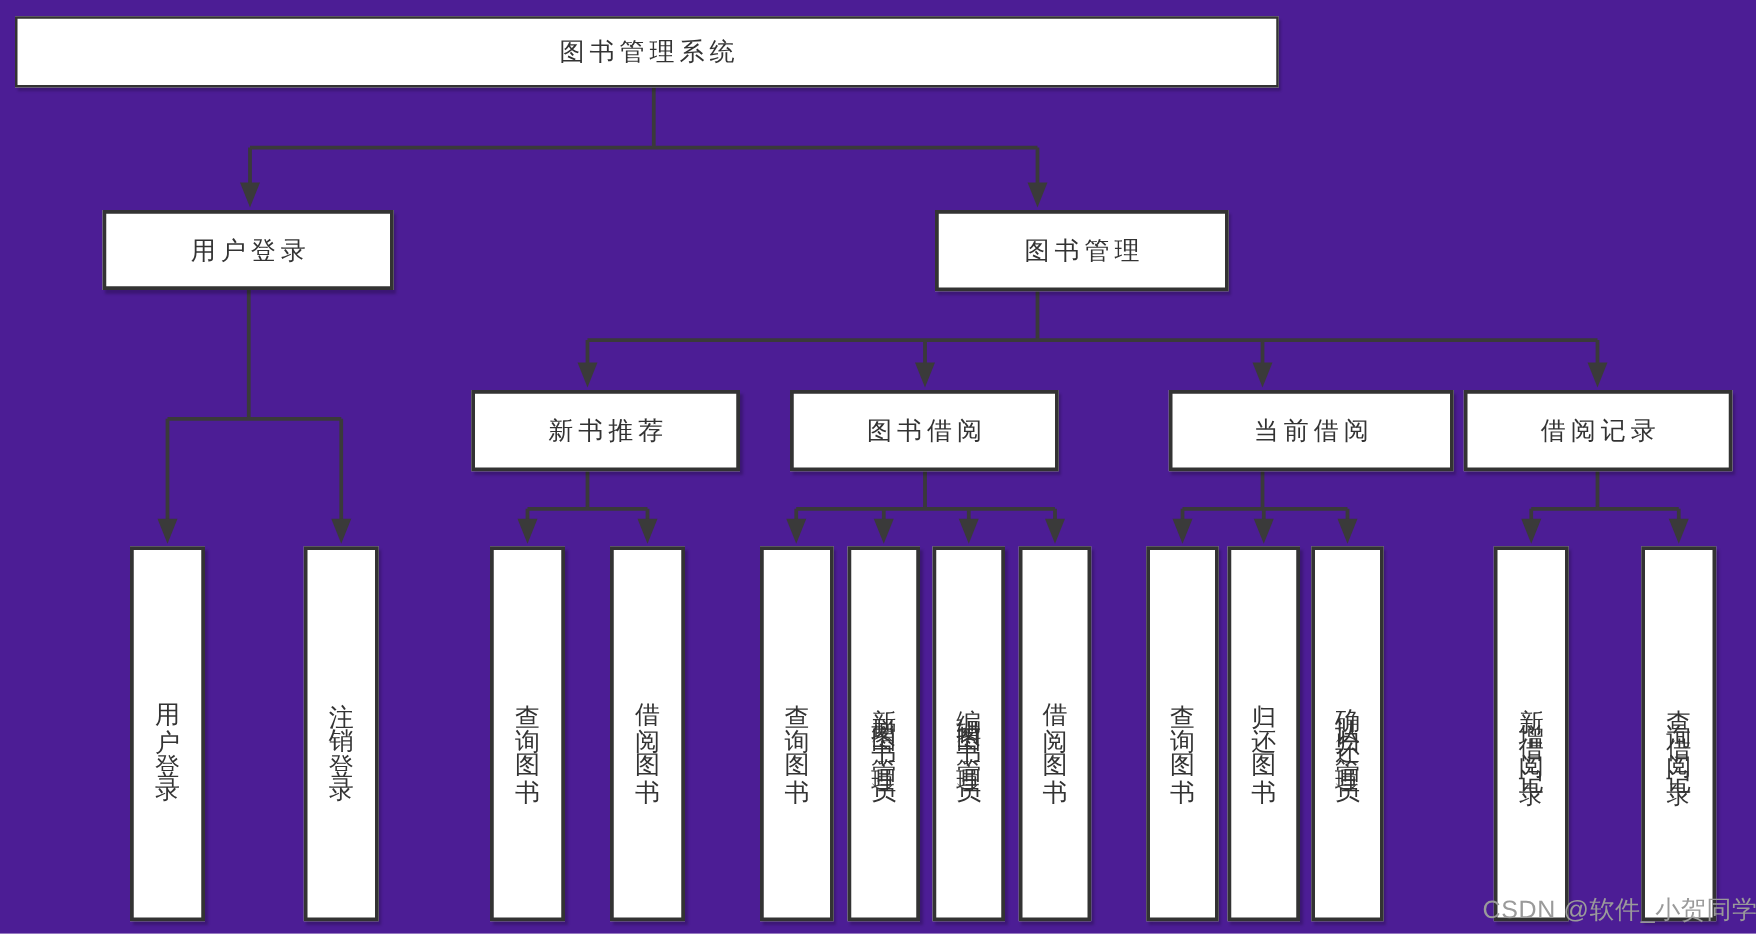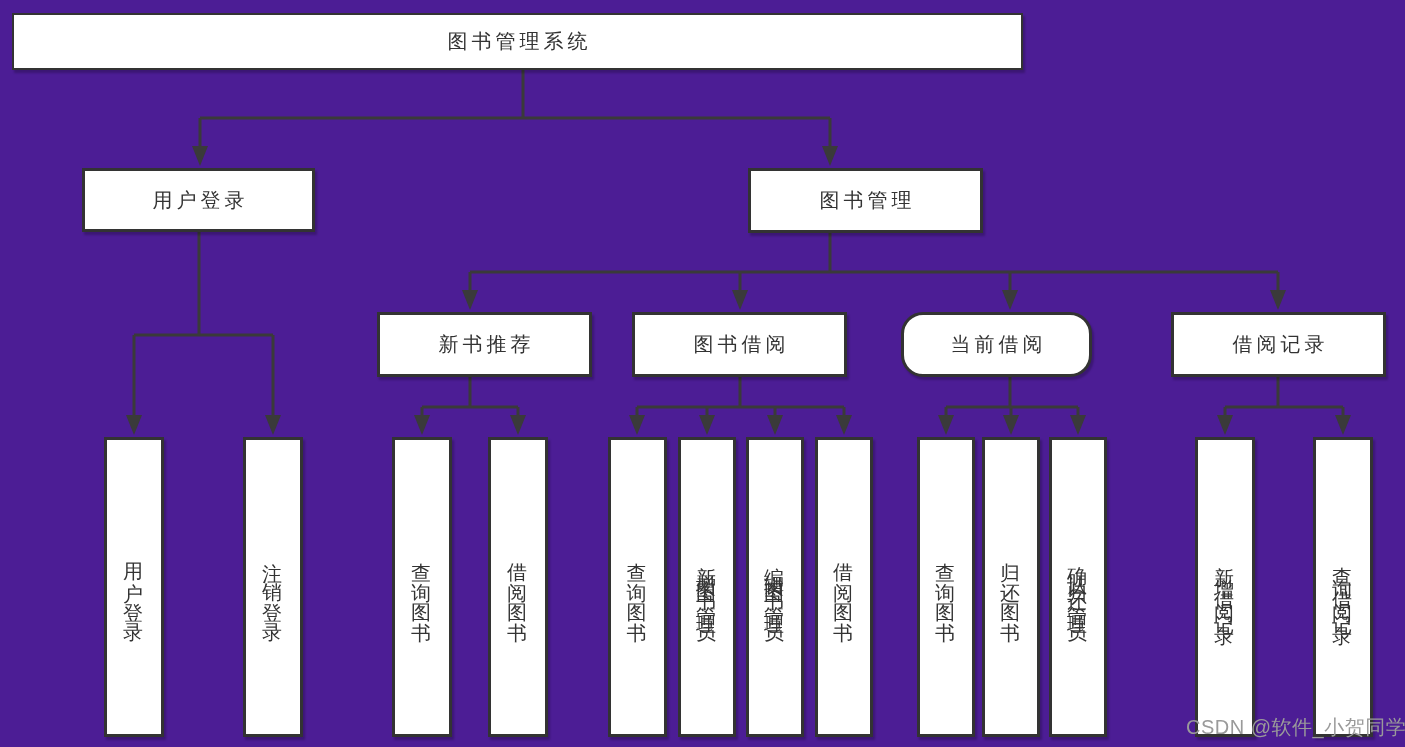--- a/index.html
+++ b/index.html
@@ -33,21 +33,21 @@
   }
   .root {
     left: 12px; top: 13px; width: 1011px; height: 57px;
     border-width: 2px;
   }
   .lvl2-user   { left: 82px;  top: 168px; width: 233px; height: 64px; }
   .lvl2-book   { left: 748px; top: 168px; width: 235px; height: 65px; }
   .lvl3 { top: 312px; height: 65px; }
   .lvl3-rec    { left: 377px;  width: 215px; }
   .lvl3-borrow { left: 632px;  width: 215px; }
-  .lvl3-cur    { left: 901px;  width: 191px; border-radius: 22px; }
+  .lvl3-cur    { left: 935px;  width: 228px; }
   .lvl3-log    { left: 1171px; width: 215px; font-family: Liberation Serif, serif; }
   .leaf {
     top: 437px; height: 300px;
     writing-mode: vertical-rl;
     text-orientation: mixed;
     font-size: 20px;
     white-space: nowrap;
     text-indent: 0;
   }
   .sp-wide  { letter-spacing: 20px; }

